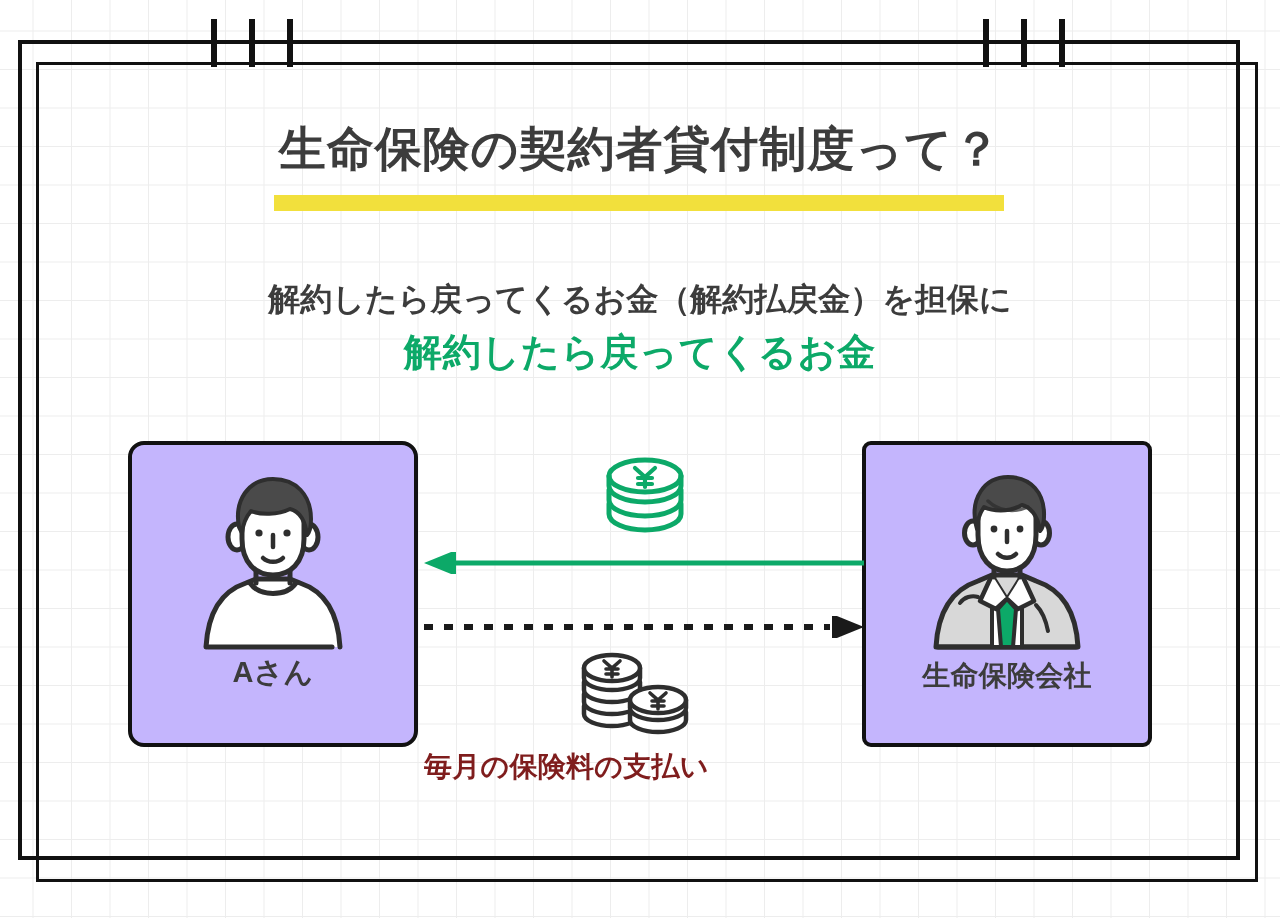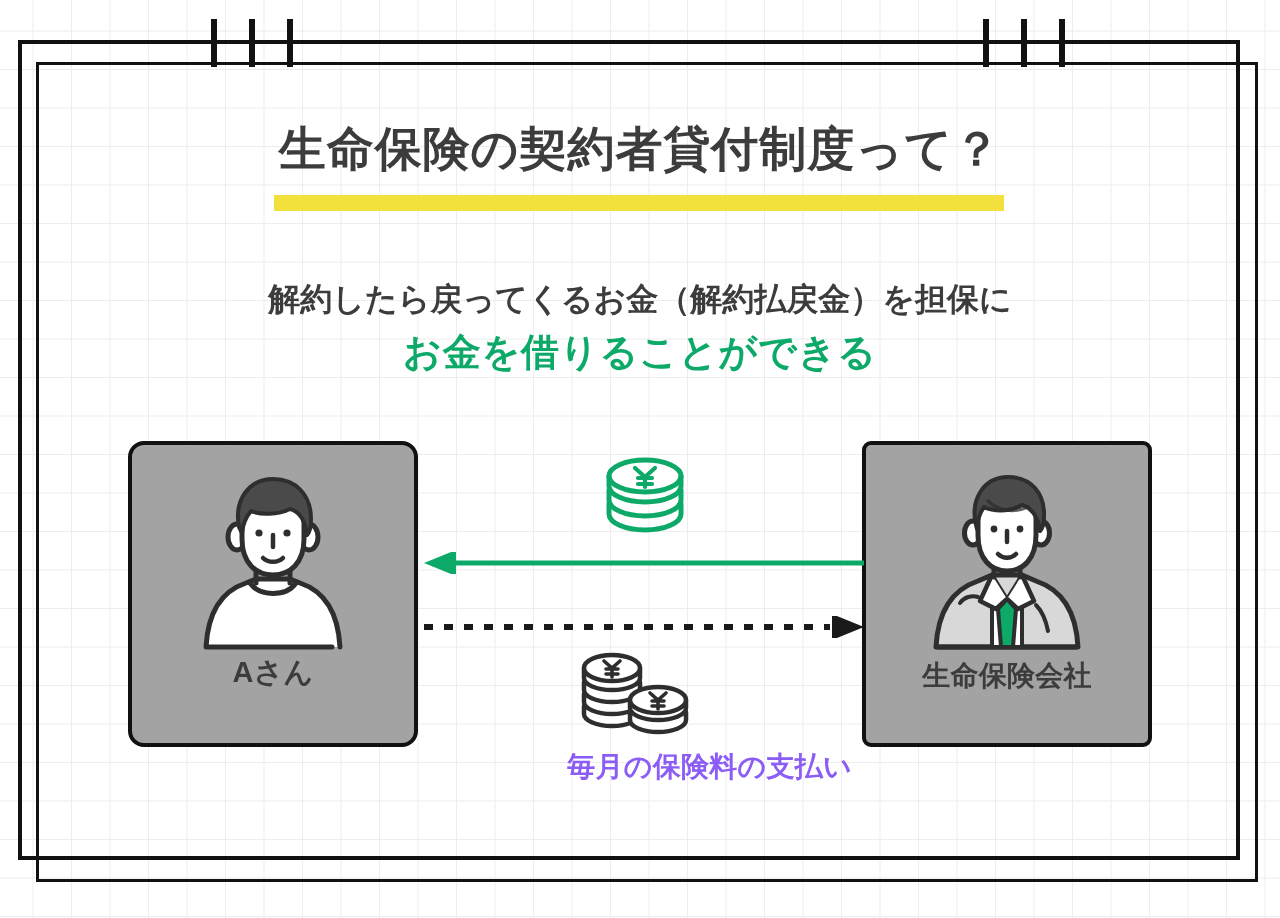--- a/index.html
+++ b/index.html
@@ -113,21 +113,21 @@
     margin-top: 6px;
     letter-spacing: 0.02em;
     white-space: nowrap;
   }
 
   
   .card {
     position: absolute;
     width: 290px;
     height: 306px;
-    background: #a3a3a3;
+    background: #c4b5fd;
     border: 4px solid #111111;
     border-radius: 16px;
     box-sizing: border-box;
   }
   .card-left  { left: 128px; top: 441px; }
   .card-right { left: 862px; top: 441px; border-radius: 9px; }
 
   .card-figure {
     position: absolute;
     left: 0;
@@ -172,27 +172,27 @@
   }
   .coin-bottom {
     position: absolute;
     left: 578px;
     top: 648px;
     width: 114px;
     height: 92px;
   }
   .flow-caption {
     position: absolute;
-    left: 412px;
+    left: 424px;
     top: 748px;
     width: 440px;
-    text-align: right;
+    text-align: left;
     font-size: 28px;
     font-weight: bold;
-    color: #8b5cf6;
+    color: #7f1d1d;
     letter-spacing: 0.01em;
     white-space: nowrap;
   }
 </style>
 </head>
 <body>
 
 <div class="canvas">
 
   <div class="grid-bg"></div>
@@ -208,21 +208,21 @@
   <div class="tick" style="left:1021px;"></div>
   <div class="tick" style="left:1059px;"></div>
 
   <div class="title-wrap">
     <div class="title">生命保険の契約者貸付制度って？</div>
   </div>
   <div class="title-underline"></div>
 
   <div class="subtitle-wrap">
     <div class="subtitle-line1">解約したら戻ってくるお金（解約払戻金）を担保に</div>
-    <div class="subtitle-line2">お金を借りることができる</div>
+    <div class="subtitle-line2">解約したら戻ってくるお金</div>
   </div>
 
   <div class="card card-left">
     <div class="card-figure">
       <svg width="190" height="180" viewBox="0 0 190 180" aria-hidden="true">
 
         <path d="M28 176 C30 140 44 120 68 112 L78 108 L112 108 L122 112 C146 120 160 140 162 176" fill="#ffffff" stroke="#2e2e2e" stroke-width="5" stroke-linecap="round" stroke-linejoin="round"></path>
 
         <path d="M30 176 L154 176" fill="none" stroke="#2e2e2e" stroke-width="5" stroke-linecap="round"></path>
 

